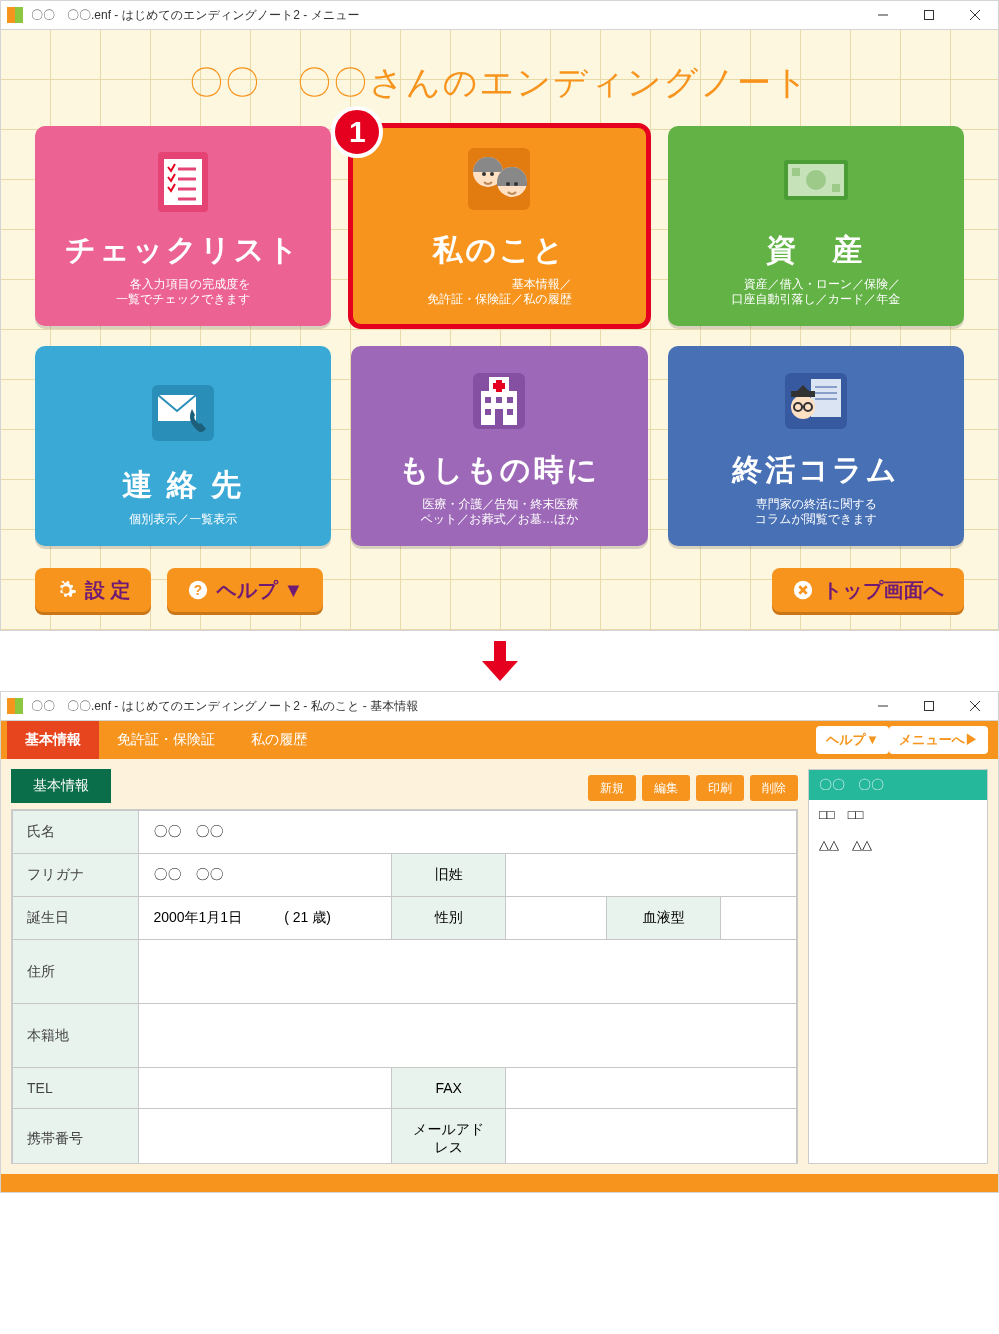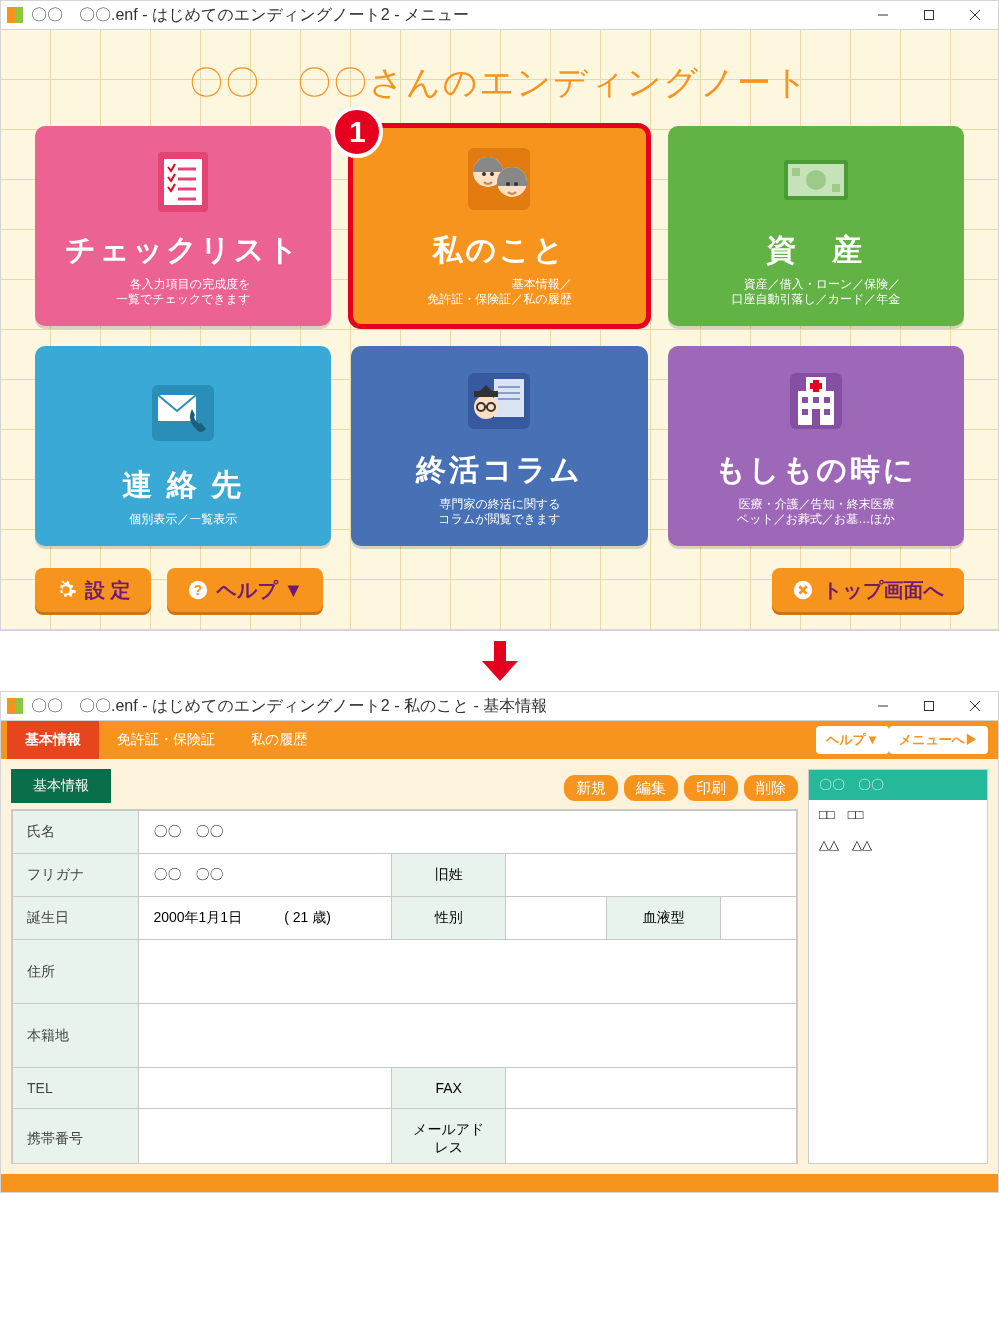--- a/index.html
+++ b/index.html
@@ -1,19 +1,19 @@
 <!DOCTYPE html>
 <html><head>
 <meta charset="utf-8">
 <style>
 *{box-sizing:border-box;margin:0;padding:0;font-family:"Yu Gothic","Meiryo",sans-serif}
 body{background:#fff}
 .whole{width:999px}
 
-.titlebar{height:30px;background:#fff;border:1px solid #d4d4d4;display:flex;align-items:center;font-size:16px;color:#333;padding-left:6px}
+.titlebar{height:30px;background:#fff;border:1px solid #d4d4d4;display:flex;align-items:center;font-size:12px;color:#333;padding-left:6px}
 .titlebar .app-icon{width:16px;height:16px;background:linear-gradient(90deg,#f7941d 50%,#8dc63f 50%);margin-right:8px;display:inline-block}
 .titlebar .title-text{flex:1}
 .winbtns{display:flex}
 .winbtn{width:46px;height:30px;display:flex;align-items:center;justify-content:center;color:#333}
 .winbtn svg{width:10px;height:10px}
 
 .menu-body{background:#fef7e0;padding:0 0 18px 0;border:1px solid #d4d4d4;border-top:none;background-image:
  linear-gradient(#e8d9a8 1px,transparent 1px),
  linear-gradient(90deg,#e8d9a8 1px,transparent 1px);
  background-size:50px 50px;background-position:-1px -1px}
@@ -45,21 +45,21 @@
 .tabbar{background:#f7941d;display:flex;align-items:center;height:38px;padding:0 6px}
 .tabbar .tab{color:#fff;font-size:14px;padding:0 18px;height:38px;display:flex;align-items:center;cursor:pointer}
 .tabbar .tab.active{background:#e6451e;font-weight:bold}
 .tabbar .right{margin-left:auto;display:flex;padding:4px}
 .smallbtn{background:#fff;color:#f7941d;border:none;border-radius:4px;height:28px;padding:0 10px;font-size:13px;font-weight:bold;cursor:pointer}
 .detail-main{flex:1;display:flex;background:#fdf3dc;padding:10px;gap:10px;overflow:hidden}
 .left-col{flex:1;display:flex;flex-direction:column;gap:6px}
 .section-tab{display:flex}
 .section-tab .st{background:#0a6e4a;color:#fff;padding:8px 22px;font-size:14px}
 .action-row{display:flex;gap:6px;justify-content:flex-end;margin-bottom:2px}
-.action-row .ab{background:#f7941d;color:#fff;border:none;border-radius:11px;height:26px;padding:0 12px;font-size:15px;cursor:pointer}
+.action-row .ab{background:#f7941d;color:#fff;border:none;border-radius:3px;height:26px;padding:0 12px;font-size:12px;cursor:pointer}
 .form-box{background:#fff;border:1px solid #ccc;flex:1;overflow:auto}
 .form-box::-webkit-scrollbar{width:16px}
 .form-box::-webkit-scrollbar-track{background:#f0f0f0}
 .form-box::-webkit-scrollbar-thumb{background:#c0c0c0}
 .form-table{width:100%;border-collapse:collapse}
 .form-table th,.form-table td{border:1px solid #c7c7c7;padding:12px 14px;font-size:14px;text-align:left}
 .form-table th{background:#e8f3ee;color:#444;width:100px;text-align:left;font-weight:normal}
 .form-table .sub-th{background:#e8f3ee;text-align:center;width:90px}
 .right-col{width:180px;background:#fff;border:1px solid #ccc;display:flex;flex-direction:column;font-size:13px}
 .right-col .entry{padding:6px 10px;cursor:pointer}
@@ -163,20 +163,43 @@
               <rect x="14" y="6" width="62" height="56" rx="6" fill="#2a8fb8"></rect>
               <rect x="20" y="16" width="38" height="26" fill="#fff"></rect>
               <polyline points="20,16 39,32 58,16" fill="none" stroke="#2a8fb8" stroke-width="2"></polyline>
               <path d="M54 30 q-6 12 6 22 q4 3 8 -2 l-5 -6 q-2 2 -5 -2 q-3 -4 -1 -6 z" fill="#1b5f7a"></path>
             </svg>
     </div>
     <div class="card-title">連 絡 先</div>
     <div class="card-desc" style="white-space:pre-line">個別表示／一覧表示</div>
    </div>
 
+   <div class="card c-purple">
+    <div class="icon-box">
+     <svg width="80" height="70" viewBox="0 0 80 70">
+              <rect x="14" y="6" width="52" height="56" rx="6" fill="#8550a1"></rect>
+              <rect x="22" y="24" width="36" height="34" fill="#fff"></rect>
+              <rect x="30" y="10" width="20" height="18" fill="#fff"></rect>
+              <rect x="37" y="13" width="6" height="12" fill="#e6001f"></rect>
+              <rect x="34" y="16" width="12" height="6" fill="#e6001f"></rect>
+              <g fill="#8550a1">
+                <rect x="26" y="30" width="6" height="6"></rect>
+                <rect x="37" y="30" width="6" height="6"></rect>
+                <rect x="48" y="30" width="6" height="6"></rect>
+                <rect x="26" y="42" width="6" height="6"></rect>
+                <rect x="48" y="42" width="6" height="6"></rect>
+              </g>
+              <rect x="36" y="42" width="8" height="16" fill="#8550a1"></rect>
+            </svg>
+    </div>
+    <div class="card-title">もしもの時に</div>
+    <div class="card-desc" style="white-space:pre-line">医療・介護／告知・終末医療
+ペット／お葬式／お墓…ほか</div>
+   </div>
+
    <div class="card c-dblue">
     <div class="icon-box">
      <svg width="90" height="70" viewBox="0 0 90 70">
               <rect x="14" y="6" width="62" height="56" rx="6" fill="#3759a0"></rect>
               <rect x="40" y="12" width="30" height="38" fill="#dbe4f2"></rect>
               <g stroke="#3759a0">
                 <line x1="44" y1="20" x2="66" y2="20"></line>
                 <line x1="44" y1="26" x2="66" y2="26"></line>
                 <line x1="44" y1="32" x2="66" y2="32"></line>
               </g>
@@ -185,43 +208,20 @@
               <polygon points="32,18 20,30 44,30" fill="#333"></polygon>
               <circle cx="27" cy="40" r="4" fill="none" stroke="#333" stroke-width="2"></circle>
               <circle cx="37" cy="40" r="4" fill="none" stroke="#333" stroke-width="2"></circle>
               <line x1="31" y1="40" x2="33" y2="40" stroke="#333" stroke-width="2"></line>
      </svg>
     </div>
     <div class="card-title">終活コラム</div>
     <div class="card-desc" style="white-space:pre-line">専門家の終活に関する
 コラムが閲覧できます</div>
    </div>
-
-   <div class="card c-purple">
-    <div class="icon-box">
-     <svg width="80" height="70" viewBox="0 0 80 70">
-              <rect x="14" y="6" width="52" height="56" rx="6" fill="#8550a1"></rect>
-              <rect x="22" y="24" width="36" height="34" fill="#fff"></rect>
-              <rect x="30" y="10" width="20" height="18" fill="#fff"></rect>
-              <rect x="37" y="13" width="6" height="12" fill="#e6001f"></rect>
-              <rect x="34" y="16" width="12" height="6" fill="#e6001f"></rect>
-              <g fill="#8550a1">
-                <rect x="26" y="30" width="6" height="6"></rect>
-                <rect x="37" y="30" width="6" height="6"></rect>
-                <rect x="48" y="30" width="6" height="6"></rect>
-                <rect x="26" y="42" width="6" height="6"></rect>
-                <rect x="48" y="42" width="6" height="6"></rect>
-              </g>
-              <rect x="36" y="42" width="8" height="16" fill="#8550a1"></rect>
-            </svg>
-    </div>
-    <div class="card-title">もしもの時に</div>
-    <div class="card-desc" style="white-space:pre-line">医療・介護／告知・終末医療
-ペット／お葬式／お墓…ほか</div>
-   </div>
   </div>
   <div class="bottom-bar">
    <button class="btn">
     <svg width="22" height="22" viewBox="0 0 24 24">
             <path fill="#fff" d="M12 8a4 4 0 1 0 0 8 4 4 0 0 0 0-8zm9 4l2 .9-1 2.6-2.1-.4a8 8 0 0 1-1.5 1.5l.4 2.1-2.6 1-.9-2a8 8 0 0 1-2.1 0l-.9 2-2.6-1 .4-2.1a8 8 0 0 1-1.5-1.5l-2.1.4-1-2.6 2-.9a8 8 0 0 1 0-2.1l-2-.9 1-2.6 2.1.4a8 8 0 0 1 1.5-1.5L6.7 3l2.6-1 .9 2a8 8 0 0 1 2.1 0l.9-2 2.6 1-.4 2.1a8 8 0 0 1 1.5 1.5l2.1-.4 1 2.6-2 .9a8 8 0 0 1 0 2.1z"></path>
           </svg>
     <span>設 定</span>
    </button>
    <button class="btn">
     <svg width="22" height="22" viewBox="0 0 24 24">

